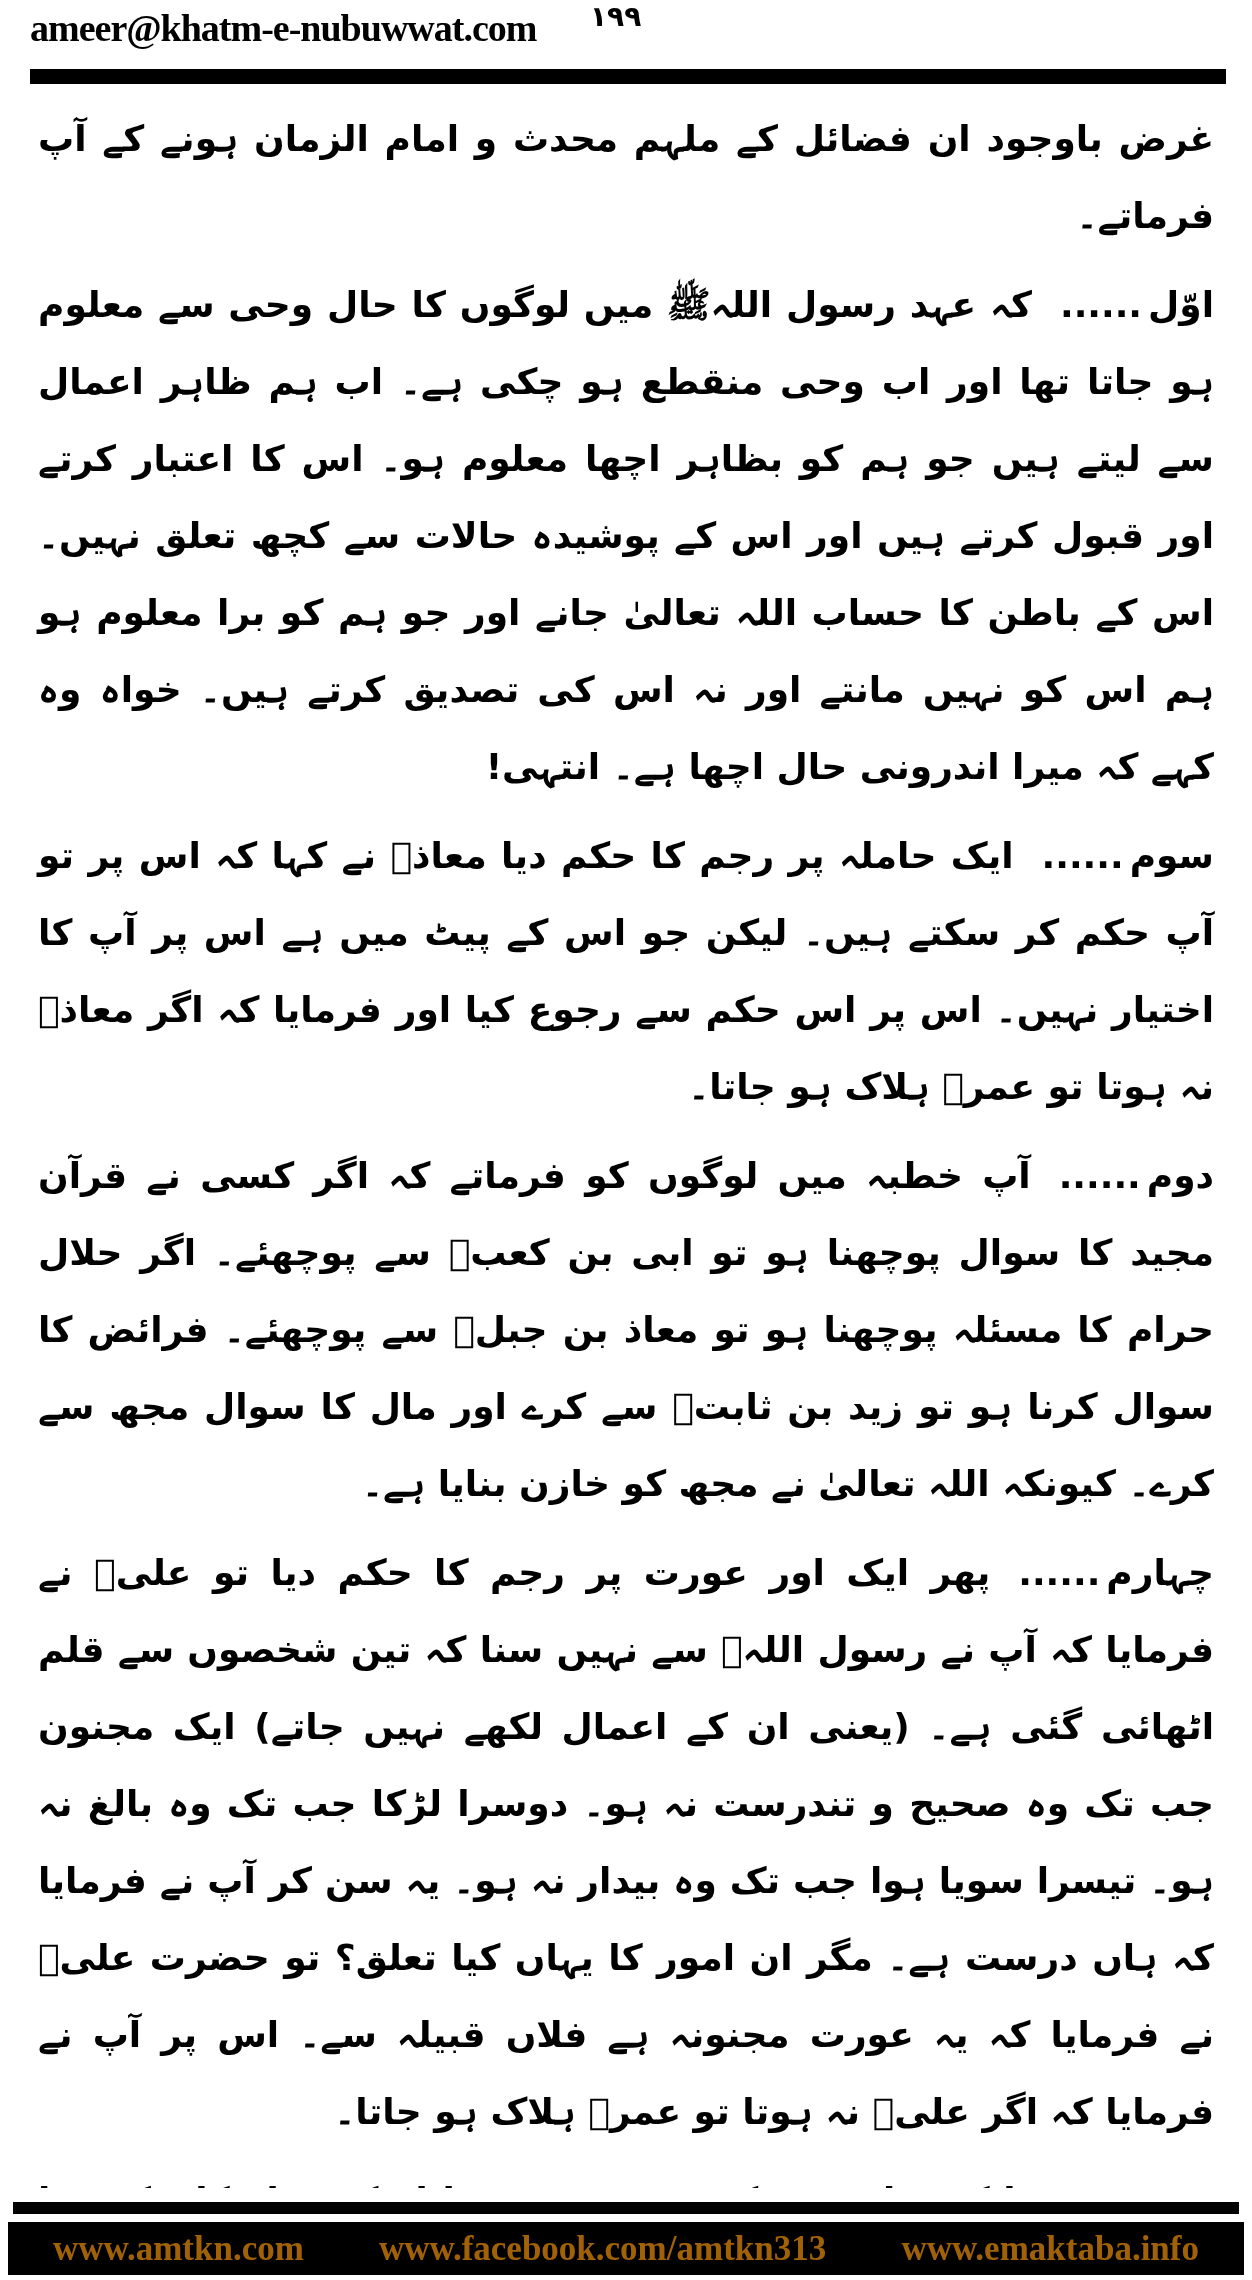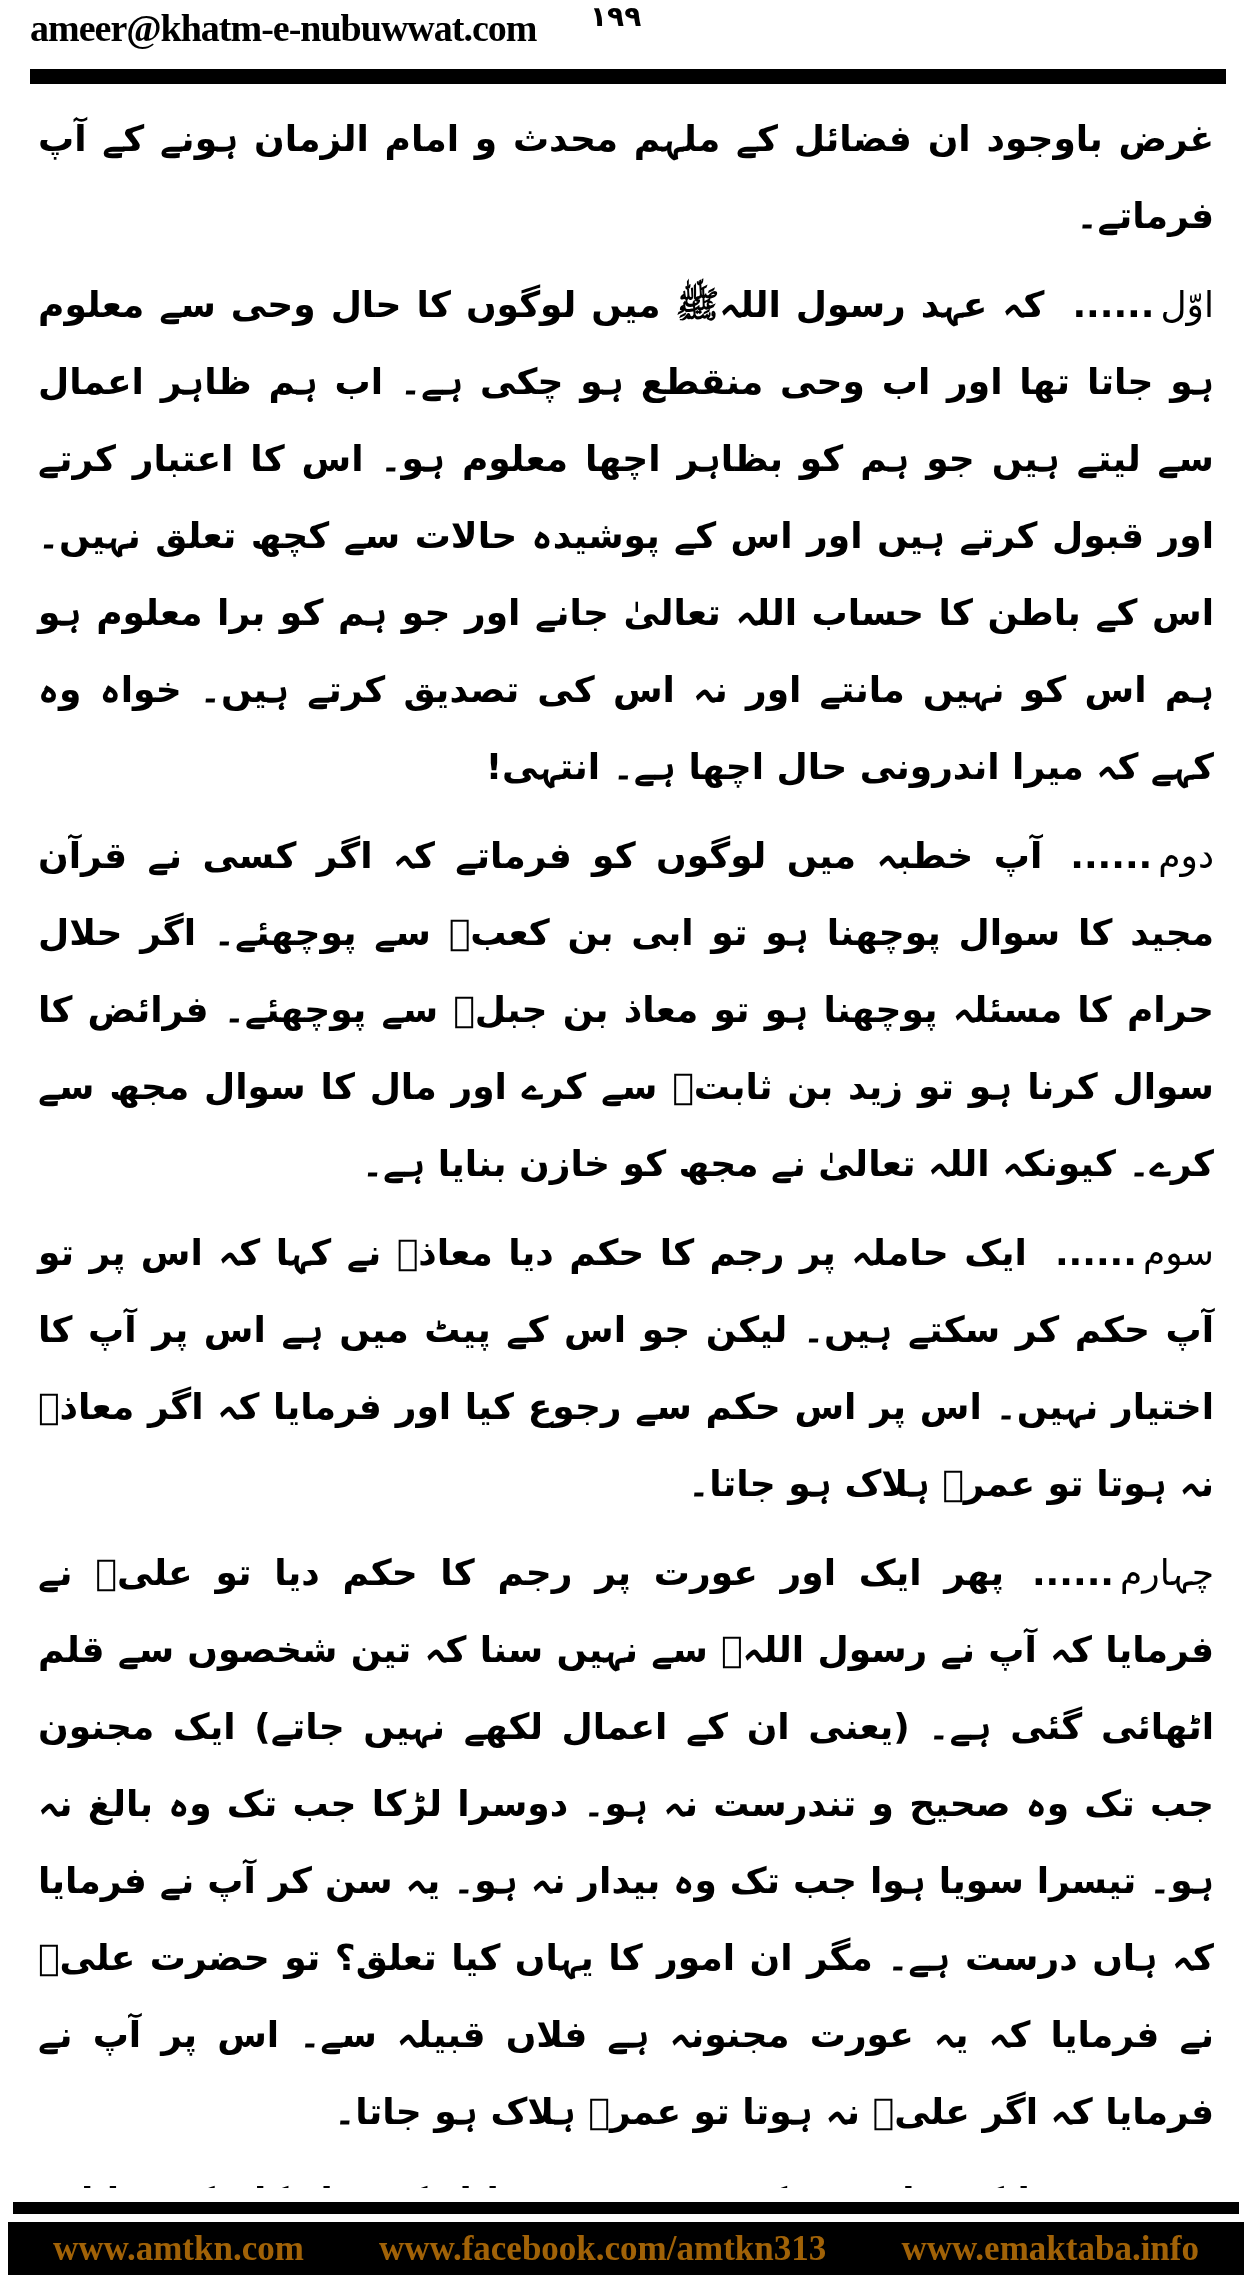--- a/index.html
+++ b/index.html
@@ -41,21 +41,21 @@
   .page-body {
     position: absolute; top: 88px; left: 26px; right: 26px;
     height: 2100px; overflow: hidden;
     direction: rtl;
     font-weight: bold;
     font-size: 36px;
     line-height: 77px;
     text-align: justify;
   }
   .para { margin: 12px; }
-  .para-label { font-weight: normal; }
+  .para-label { font-weight: bold; }
   .para-leader {
     letter-spacing: 3px;
     padding: 0 6px 0 28px;
     font-weight: bold;
   }
   
   .footer-thin-bar {
     position: absolute; top: 2202px; left: 13px; right: 13px;
     height: 12px; background: #000;
   }
@@ -83,25 +83,25 @@
 
   <p class="para">
     <span>غرض باوجود ان فضائل کے ملہم محدث و امام الزمان ہونے کے آپ فرماتے۔</span>
   </p>
 
   <p class="para">
     <span class="para-label">اوّل</span><span class="para-leader">......</span><span>کہ عہد رسول اللہﷺ میں لوگوں کا حال وحی سے معلوم ہو جاتا تھا اور اب وحی منقطع ہو چکی ہے۔ اب ہم ظاہر اعمال سے لیتے ہیں جو ہم کو بظاہر اچھا معلوم ہو۔ اس کا اعتبار کرتے اور قبول کرتے ہیں اور اس کے پوشیدہ حالات سے کچھ تعلق نہیں۔ اس کے باطن کا حساب اللہ تعالیٰ جانے اور جو ہم کو برا معلوم ہو ہم اس کو نہیں مانتے اور نہ اس کی تصدیق کرتے ہیں۔ خواہ وہ کہے کہ میرا اندرونی حال اچھا ہے۔ انتہی!</span>
   </p>
 
   <p class="para">
-    <span class="para-label">دوم</span><span class="para-leader">......</span><span>آپ خطبہ میں لوگوں کو فرماتے کہ اگر کسی نے قرآن مجید کا سوال پوچھنا ہو تو ابی بن کعبؓ سے پوچھئے۔ اگر حلال حرام کا مسئلہ پوچھنا ہو تو معاذ بن جبلؓ سے پوچھئے۔ فرائض کا سوال کرنا ہو تو زید بن ثابتؓ سے کرے اور مال کا سوال مجھ سے کرے۔ کیونکہ اللہ تعالیٰ نے مجھ کو خازن بنایا ہے۔</span>
+    <span class="para-label">سوم</span><span class="para-leader">......</span><span>ایک حاملہ پر رجم کا حکم دیا معاذؓ نے کہا کہ اس پر تو آپ حکم کر سکتے ہیں۔ لیکن جو اس کے پیٹ میں ہے اس پر آپ کا اختیار نہیں۔ اس پر اس حکم سے رجوع کیا اور فرمایا کہ اگر معاذؓ نہ ہوتا تو عمرؓ ہلاک ہو جاتا۔</span>
   </p>
 
   <p class="para">
-    <span class="para-label">سوم</span><span class="para-leader">......</span><span>ایک حاملہ پر رجم کا حکم دیا معاذؓ نے کہا کہ اس پر تو آپ حکم کر سکتے ہیں۔ لیکن جو اس کے پیٹ میں ہے اس پر آپ کا اختیار نہیں۔ اس پر اس حکم سے رجوع کیا اور فرمایا کہ اگر معاذؓ نہ ہوتا تو عمرؓ ہلاک ہو جاتا۔</span>
+    <span class="para-label">دوم</span><span class="para-leader">......</span><span>آپ خطبہ میں لوگوں کو فرماتے کہ اگر کسی نے قرآن مجید کا سوال پوچھنا ہو تو ابی بن کعبؓ سے پوچھئے۔ اگر حلال حرام کا مسئلہ پوچھنا ہو تو معاذ بن جبلؓ سے پوچھئے۔ فرائض کا سوال کرنا ہو تو زید بن ثابتؓ سے کرے اور مال کا سوال مجھ سے کرے۔ کیونکہ اللہ تعالیٰ نے مجھ کو خازن بنایا ہے۔</span>
   </p>
 
   <p class="para">
     <span class="para-label">چہارم</span><span class="para-leader">......</span><span>پھر ایک اور عورت پر رجم کا حکم دیا تو علیؓ نے فرمایا کہ آپ نے رسول اللہﷺ سے نہیں سنا کہ تین شخصوں سے قلم اٹھائی گئی ہے۔ (یعنی ان کے اعمال لکھے نہیں جاتے) ایک مجنون جب تک وہ صحیح و تندرست نہ ہو۔ دوسرا لڑکا جب تک وہ بالغ نہ ہو۔ تیسرا سویا ہوا جب تک وہ بیدار نہ ہو۔ یہ سن کر آپ نے فرمایا کہ ہاں درست ہے۔ مگر ان امور کا یہاں کیا تعلق؟ تو حضرت علیؓ نے فرمایا کہ یہ عورت مجنونہ ہے فلاں قبیلہ سے۔ اس پر آپ نے فرمایا کہ اگر علیؓ نہ ہوتا تو عمرؓ ہلاک ہو جاتا۔</span>
   </p>
 
   <p class="para">
     <span class="para-label">پنجم</span><span class="para-leader">......</span><span>ایک قتل عمد کے مقدمہ میں قاتل کے قتل کا حکم دیا اور باوجود مقتول کے بعض والیوں کے معاف کرنے کے بعد حکم قتل بحال رکھا۔ اس پر عبداللہ بن مسعودؓ نے کہا کہ یہ بالکل ان کے اختیار میں تھا۔ جب انہوں نے معاف کر دیا ہے تو آپ بھی جانے دیں۔ آپ نے فرمایا کہ تمہاری کیا رائے ہے تو انہوں نے کہا کہ میرے نزدیک قاتل کے مال سے دیت مقرر کر کے جنہوں نے معاف کیا ہے ان کا حصہ وضع کر کے دیت دلوائی جاوے۔ اس پر آپ نے اسی پر فیصلہ فرمایا اور عبداللہ بن مسعودؓ کو بعض فیصلوں میں فرماتے کہ تم خزانہ علم ہو۔ وغیرہ بہت مواضع ہیں۔ حتیٰ کہ:</span>
   </p>
 

